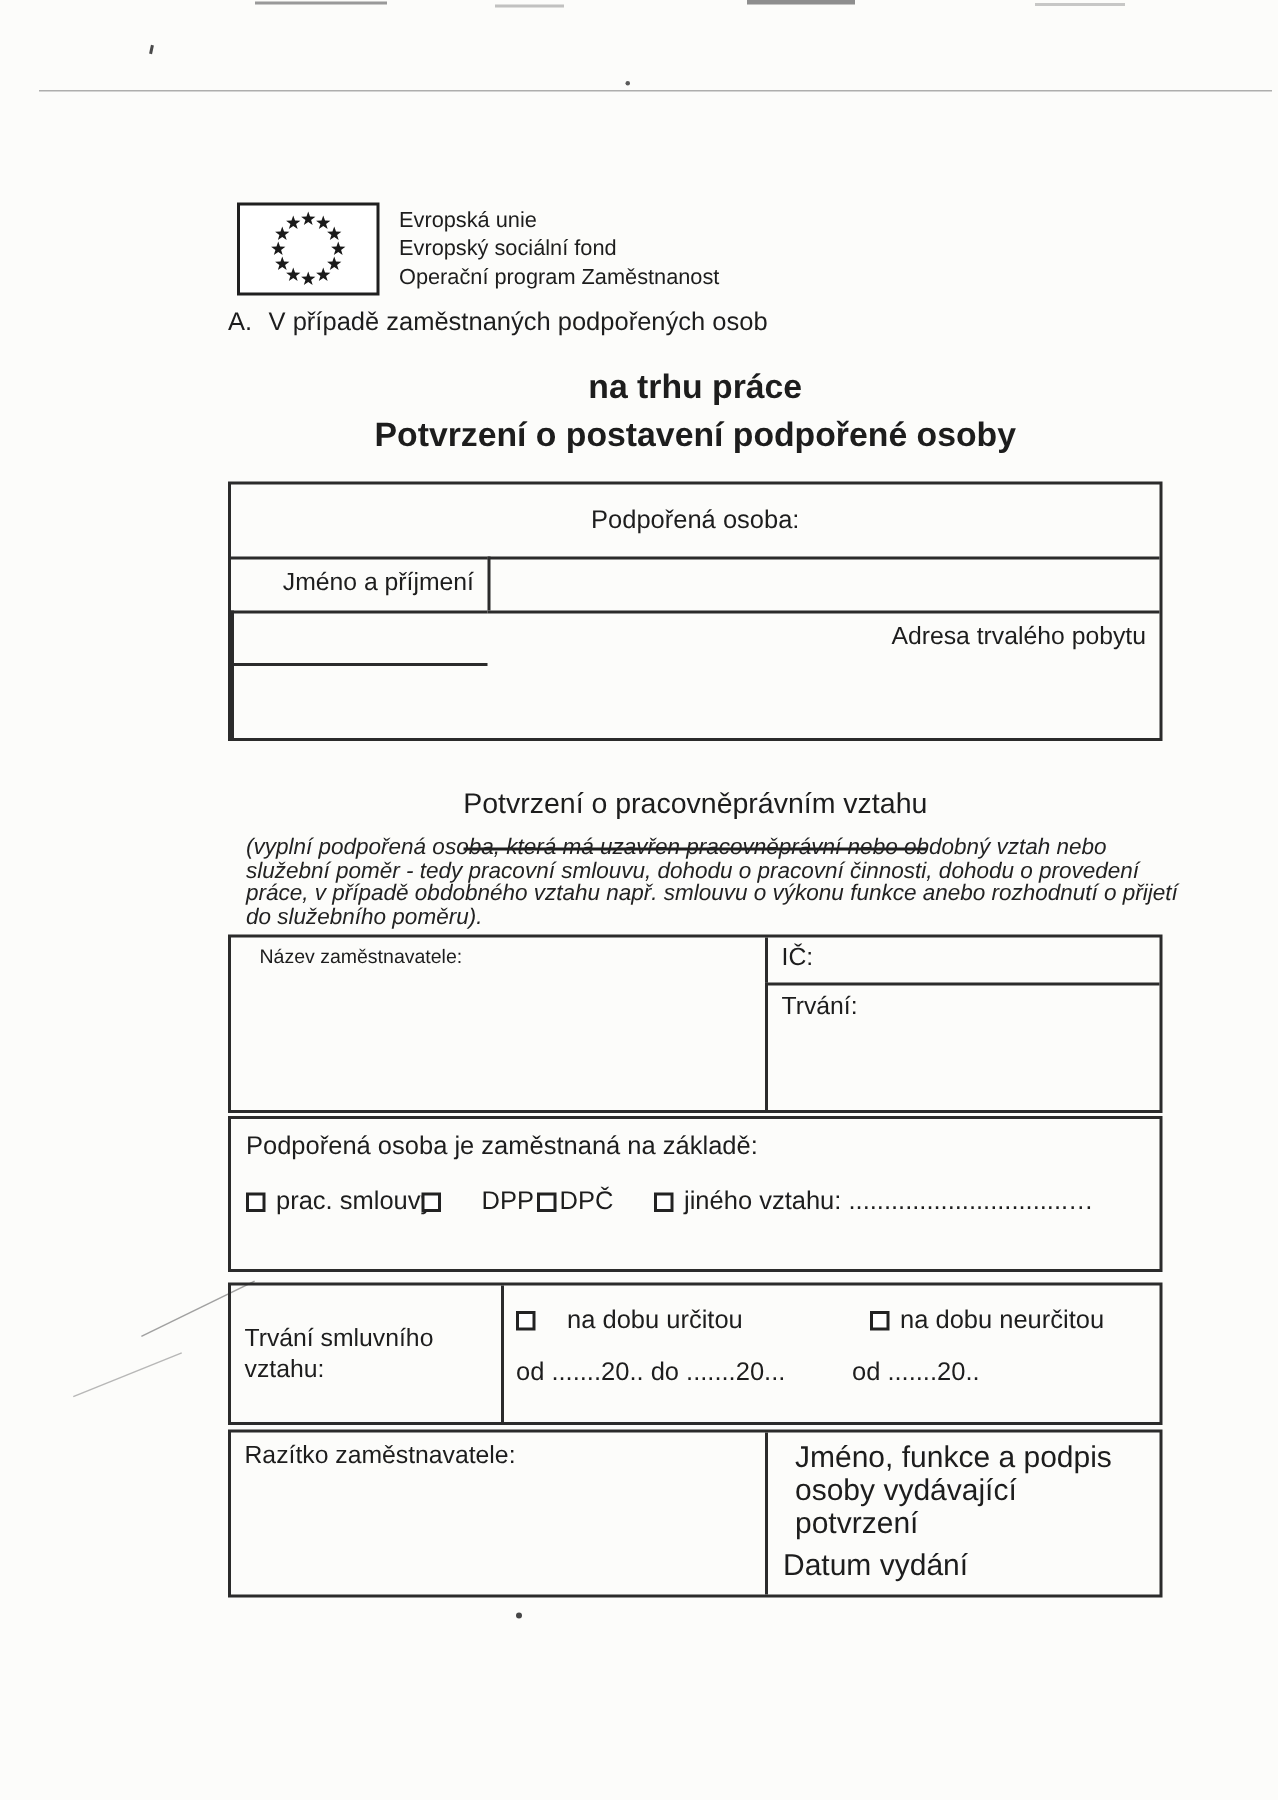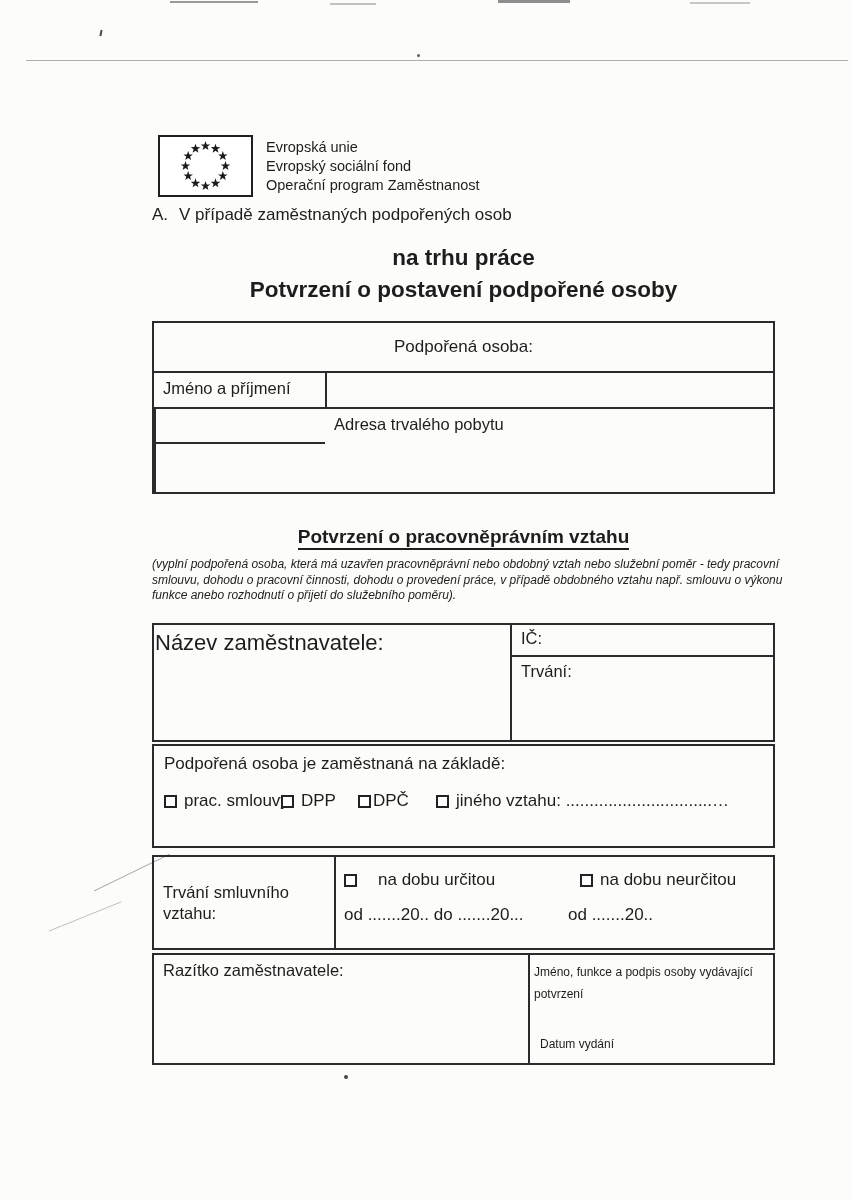--- a/index.html
+++ b/index.html
@@ -37,66 +37,66 @@
 
   .title { position:absolute; top:242px; left:152px; width:623px;
            text-align:center; font-size:22.5px; font-weight:bold; line-height:32px; }
 
   
   .t1 { position:absolute; top:321px; left:152px; width:623px; height:173px;
         border:2px solid #2b2b2b; display:grid;
         grid-template-columns:171px 1fr; grid-template-rows:48px 36px 35px 1fr; }
   .t1-hdr { grid-column:1/3; display:flex; align-items:center; justify-content:center;
             font-size:17px; }
-  .t1-lab { border-top:2px solid #2b2b2b; padding:6px 9px; font-size:16.5px; }
+  .t1-lab { border-top:2px solid #2b2b2b; padding:6px 9px; font-size:16.5px;text-align:right; }
   .t1-val { border-top:2px solid #2b2b2b; border-left:2px solid #2b2b2b; }
 
   
   .h2 { position:absolute; top:526px; left:152px; width:623px; text-align:center; }
-  .h2 span { font-size:19px; font-weight:bold; border-bottom:2.5px solid #1d1d1d; padding-bottom:1px;text-align:right; }
-  .note { position:absolute; top:557px; left:152px; width:632px;
-          font-style:italic; font-size:12px; line-height:15.5px; color:#222; }
+  .h2 span { font-size:19px; font-weight:normal; border-bottom:2.5px solid #1d1d1d; padding-bottom:18px;text-align:right; }
+  .note { position:absolute; top:557px; left:164px; width:632px;
+          font-style:italic; font-size:15px; line-height:15.5px; color:#222; }
 
   
   .t2 { position:absolute; top:623px; left:152px; width:623px; height:119px;
         border:2px solid #2b2b2b; display:grid;
         grid-template-columns:356px 1fr; grid-template-rows:30px 1fr; }
-  .t2-name { grid-row:1/3; padding:5px 1px; font-size:22px; }
+  .t2-name { grid-row:1/3; padding:5px 19px; font-size:13px; }
   .t2-ic   { border-left:2px solid #2b2b2b; padding:4px 9px; font-size:16.5px; }
   .t2-sidlo{ border-left:2px solid #2b2b2b; border-top:2px solid #2b2b2b;
              padding:5px 9px; font-size:16.5px; }
 
   
   .t3 { position:absolute; top:744px; left:152px; width:623px; height:104px;
         border:2px solid #2b2b2b; padding:8px 10px; font-size:17px; }
   .opts { display:flex; margin-top:17px; align-items:center; }
   .opt { display:inline-flex; align-items:center; white-space:nowrap; }
-  .opt-1 { width:117px; } .opt-2 { width:77px; } .opt-3 { width:78px; }
+  .opt-1 { width:117px; } .opt-2 { width:77px;gap:20px; } .opt-3 { width:78px; }
   .cb { display:inline-block; width:13px; height:13px; border:2px solid #222;
         margin-right:7px; flex:0 0 auto; background:#fff; }
   .cb-tight { margin-right:2px; }
   .extent { margin-top:15px; }
 
   
   .t4 { position:absolute; top:855px; left:152px; width:623px; height:95px;
         border:2px solid #2b2b2b; display:grid; grid-template-columns:182px 1fr; }
   .t4-left { border-right:2px solid #2b2b2b; display:flex; align-items:center;
              padding:0 9px; font-size:16.5px; line-height:21px; }
   .t4-right { position:relative; font-size:17px; }
   .t4-cb1 { position:absolute; left:8px;  top:13px; display:inline-flex; align-items:center;gap:14px; }
   .t4-cb2 { position:absolute; left:244px; top:13px; display:inline-flex; align-items:center; }
   .t4-d1  { position:absolute; left:8px;  top:48px; }
   .t4-d2  { position:absolute; left:232px; top:48px; }
 
   
   .t5 { position:absolute; top:953px; left:152px; width:623px; height:112px;
-        border:2px solid #2b2b2b; display:grid; grid-template-columns:356px 1fr;gap:18px; }
+        border:2px solid #2b2b2b; display:grid; grid-template-columns:356px 1fr; }
   .t5-left { padding:6px 9px; font-size:16.5px; }
   .t5-right { border-left:2px solid #2b2b2b; position:relative;
-              padding:6px 4px; font-size:12px; line-height:22px; }
+              padding:6px 18px; font-size:20px; line-height:22px; }
   .t5-date { position:absolute; left:10px; bottom:8px; }
 </style>
 </head>
 <body>
 
 <div class="page">
 
   <div class="art art-topline"></div>
   <div class="art art-d1"></div>
   <div class="art art-d2"></div>

